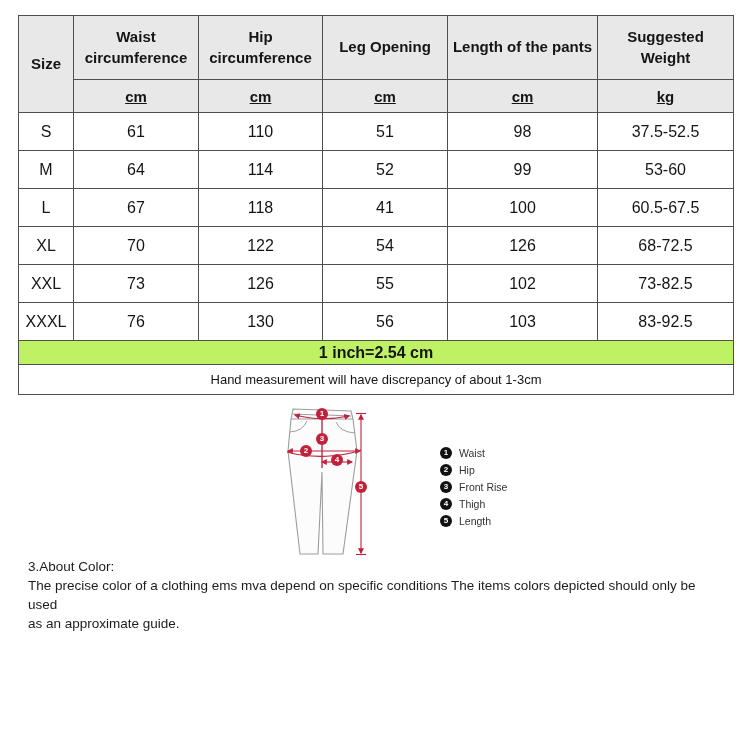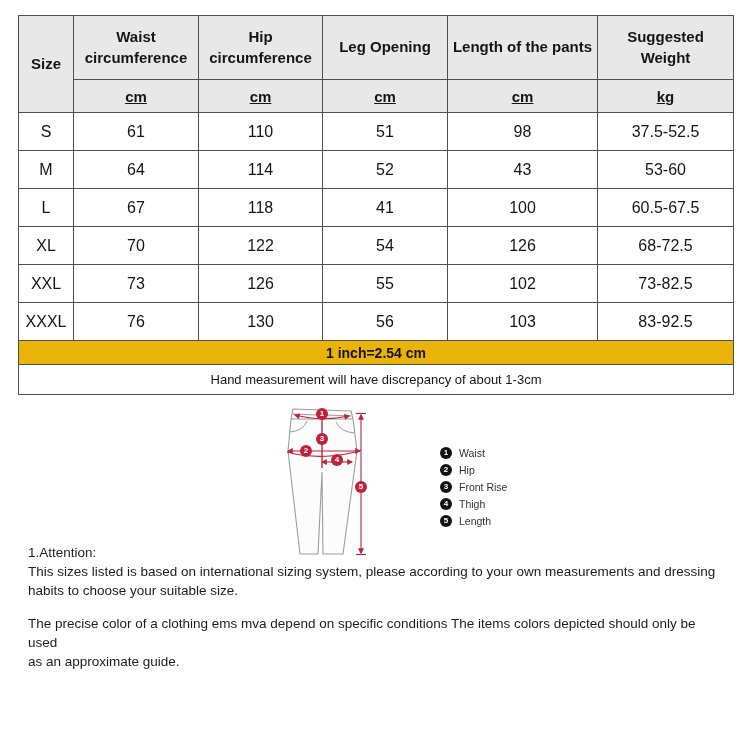--- a/index.html
+++ b/index.html
@@ -33,21 +33,21 @@
   .size-table tr.units th {
     background: #e8e8e8;
     font-size: 15px; font-weight: 700;
     height: 33px;
     text-decoration: underline;
   }
   .size-table tr.data td {
     height: 38px; font-size: 16px; font-weight: 400;
     background: #ffffff;
   }
-  .size-table tr.note td { height: 24px; font-size: 14px; font-weight: 700; background:#eab308; }
+  .size-table tr.note td { height: 24px; font-size: 16px; font-weight: 700; background:#bef264; }
   .size-table tr.note2 td { height: 30px; font-size: 13px; font-weight: 400; background:#fff; }
 
   
   .diagram { position: absolute; left: 0; top: 402px; width: 750px; height: 165px; }
   .pants-svg { position: absolute; left: 277px; top: 4px; }
 
   .marker {
     position: absolute; width: 12px; height: 12px; border-radius: 50%;
     background: #c0223a; color: #ffffff;
     font-size: 8px; font-weight: 700; line-height: 12px; text-align: center;
@@ -108,21 +108,21 @@
       <td>110</td>
       <td>51</td>
       <td>98</td>
       <td>37.5-52.5</td>
     </tr>
     <tr class="data">
       <td>M</td>
       <td>64</td>
       <td>114</td>
       <td>52</td>
-      <td>43</td>
+      <td>99</td>
       <td>53-60</td>
     </tr>
     <tr class="data">
       <td>L</td>
       <td>67</td>
       <td>118</td>
       <td>41</td>
       <td>100</td>
       <td>60.5-67.5</td>
     </tr>
@@ -216,23 +216,19 @@
     </div>
     <div class="legend-item">
       <span class="legend-dot">5</span>
       <span class="legend-label">Length</span>
     </div>
   </div>
 </div>
 
 <div class="sections">
   <div class="section">
-    <div class="sec-h">1.Attention:</div>
-    <div class="sec-p">This sizes listed is based on international sizing system, please according to your own measurements and dressing
-habits to choose your suitable size.</div>
   </div>
   <div class="section">
-  </div>
-  <div class="section">
+    <div class="sec-h">3.About Color:</div>
     <div class="sec-p">The precise color of a clothing ems mva depend on specific conditions The items colors depicted should only be   used
 as an approximate guide.</div>
   </div>
 </div>
 
 </body></html>

